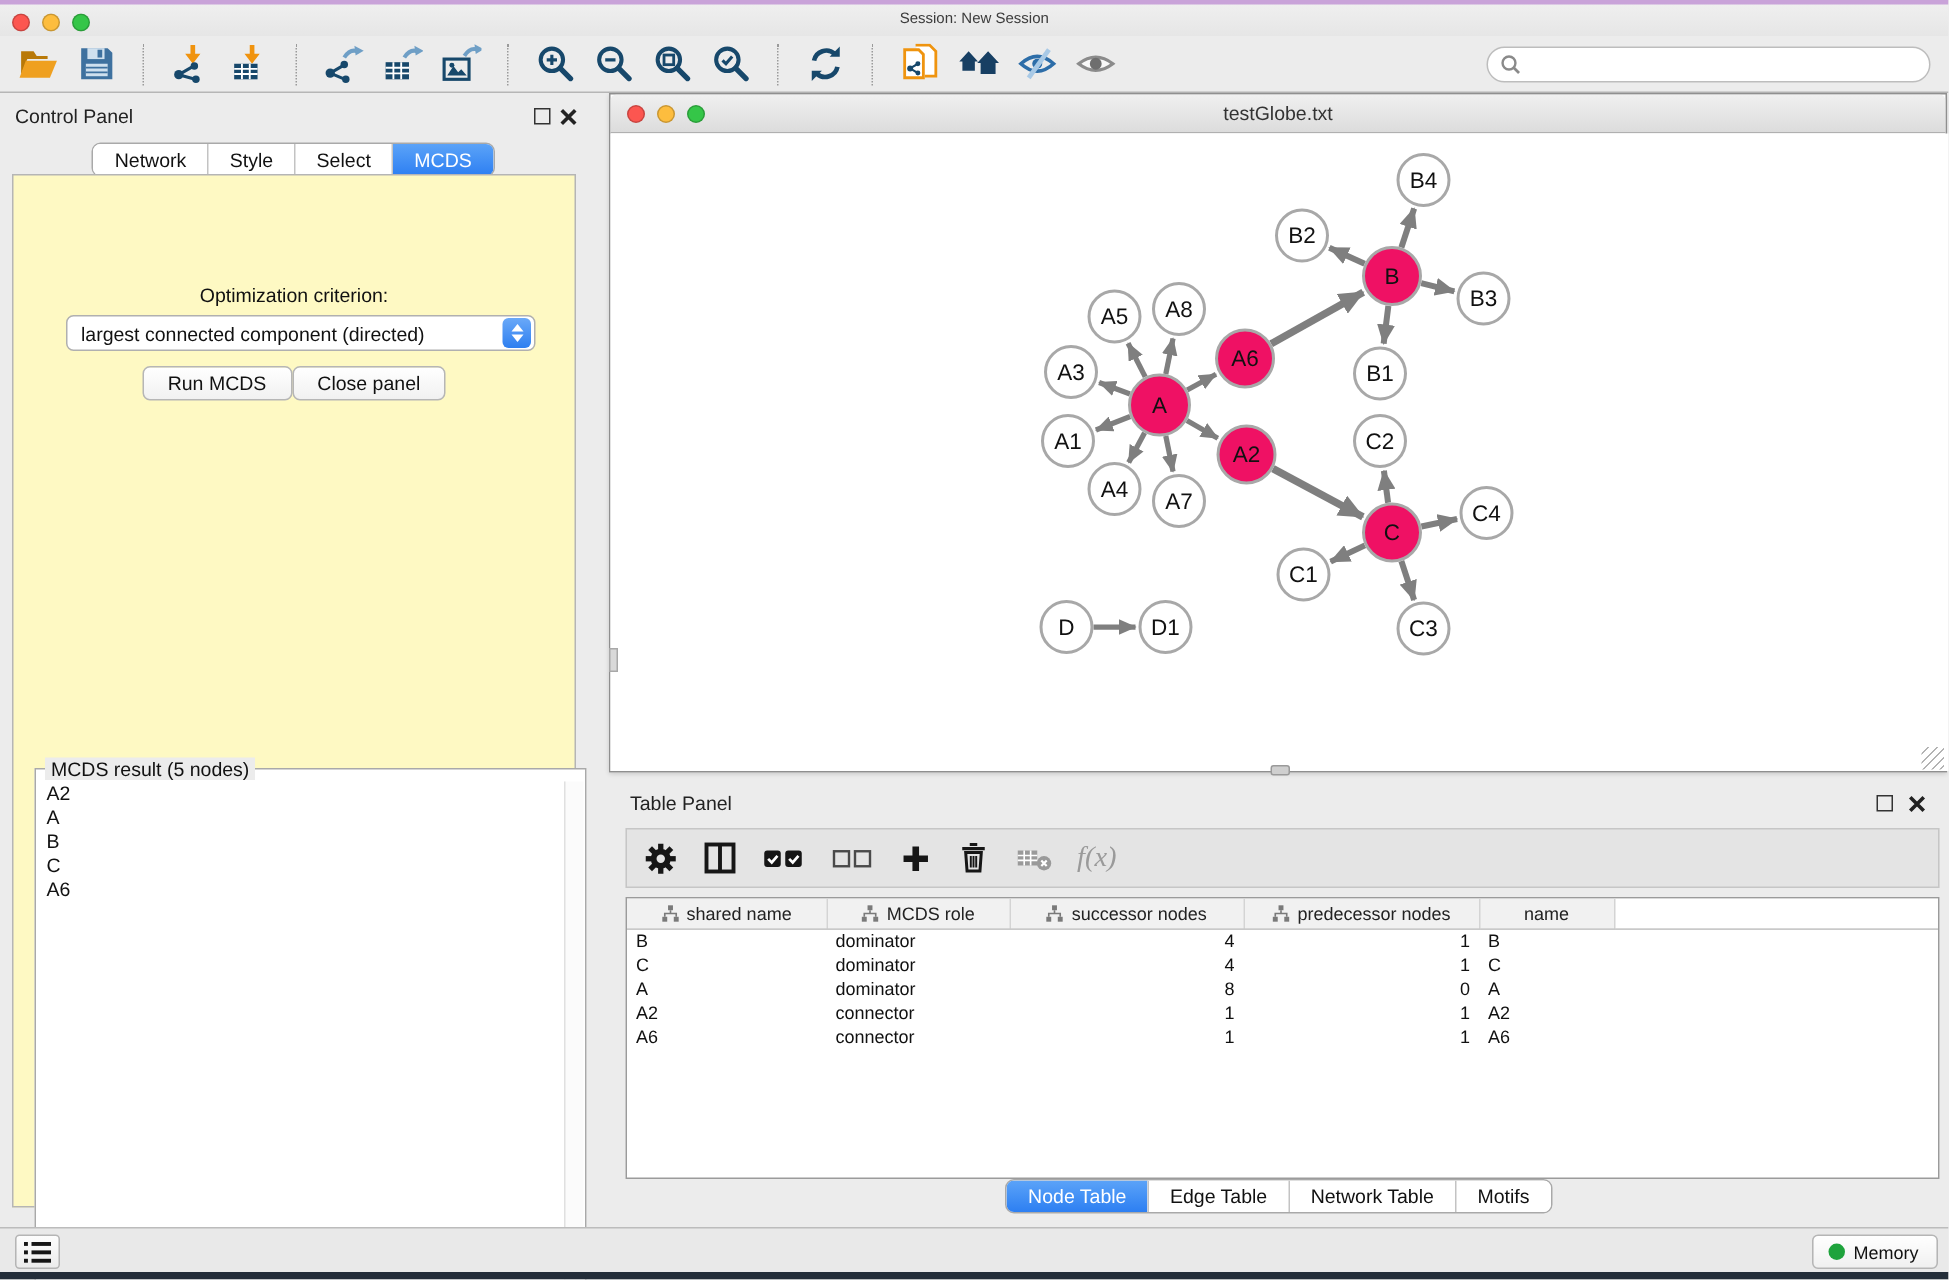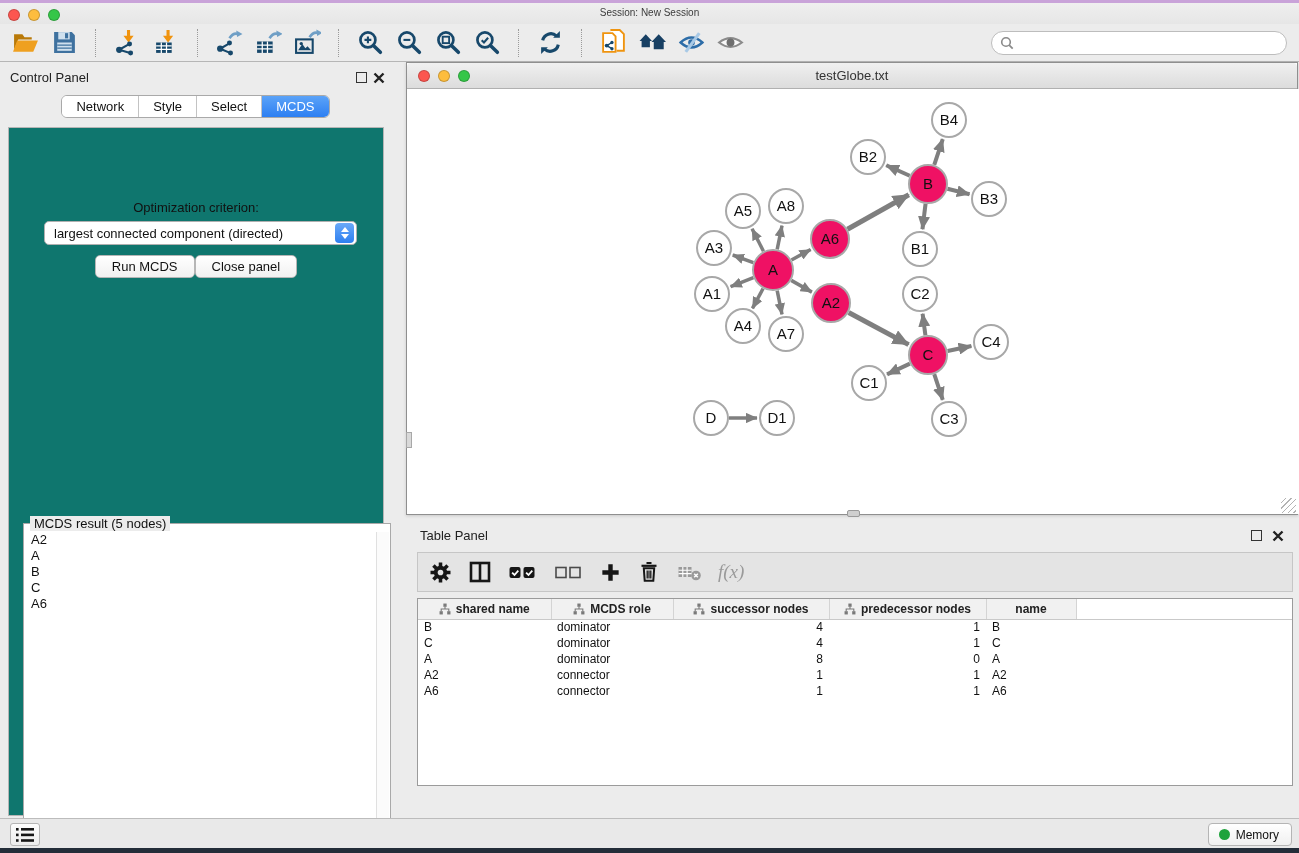--- a/index.html
+++ b/index.html
@@ -35,21 +35,21 @@
   .panel-head { position:absolute; left:0; top:0; width:100%; height:30px; }
   .panel-title { position:absolute; left:10px; top:8px; font-size:13px; color:#222; }
   .float-ic { position:absolute; width:11px; height:11px; border:1.6px solid #333; top:10px; }
   .close-ic { position:absolute; width:12px; height:12px; top:10px; }
   .cp-float { right:24px; } .cp-close { right:6px; }
   .cp-tabs { position:absolute; left:0; top:33px; width:100%; display:flex; justify-content:center; }
   .seg { display:flex; border:1px solid #a9a9a9; border-radius:6px; overflow:hidden; background:#fff; }
   .seg-btn { padding:3px 14px; font-size:13px; color:#111; background:#fff; border-left:1px solid #c3c3c3; white-space:nowrap; }
   .seg-btn:first-child { border-left:none; }
   .seg-btn.active { background:linear-gradient(#5ba3f8,#2d7ff2); color:#fff; }
-  .cp-body { position:absolute; left:8px; top:65px; width:376px; height:689px; border:1px solid #b5b5b5; background:#0f766e; }
+  .cp-body { position:absolute; left:8px; top:54px; width:376px; height:689px; border:1px solid #b5b5b5; background:#fef9c3; }
   .opt-label { position:absolute; left:0; width:100%; top:72px; text-align:center; font-size:13px; color:#111; }
   .criterion { position:absolute; left:35px; top:93px; width:313px; height:24px; background:#fff;
     border:1px solid #b0b0b0; border-radius:5px; display:flex; align-items:center; }
   .criterion .val { flex:1; font-size:13px; color:#111; padding-left:9px; white-space:nowrap; }
   .stepper { width:19px; height:20px; margin-right:2px; border-radius:4px;
     background:linear-gradient(#6aa9f8,#2e7ff0); display:flex; flex-direction:column; align-items:center; justify-content:center; gap:2px; }
   .stepper .up { width:0;height:0;border-left:4px solid transparent;border-right:4px solid transparent;border-bottom:5px solid #fff; }
   .stepper .dn { width:0;height:0;border-left:4px solid transparent;border-right:4px solid transparent;border-top:5px solid #fff; }
   .cp-buttons { position:absolute; left:0; top:127px; width:100%; display:flex; justify-content:center; }
   .btn { padding:3px 16px; font-size:13px; color:#111; background:linear-gradient(#ffffff,#f1f1f1);
@@ -75,21 +75,21 @@
 
   
   .table-panel { position:absolute; left:406px; top:520px; width:893px; height:298px; background:#ececec; }
   .tp-toolbar { position:absolute; left:11px; top:32px; width:876px; height:40px; background:#e4e4e4;
     border:1px solid #c6c6c6; display:flex; align-items:center; padding:0 10px; gap:15px; }
   .tp-btn { height:28px; display:flex; align-items:center; justify-content:center; }
   .fx { font-family:"Liberation Serif","DejaVu Serif",serif; font-style:italic; font-size:19px; color:#9a9a9a; }
   .tbl-wrap { position:absolute; left:11px; top:78px; width:876px; height:188px; background:#fff; border:1px solid #9b9b9b; overflow:hidden; }
   table.node-table { border-collapse:collapse; table-layout:fixed; width:874px; font-size:12px; color:#111; }
   table.node-table th { height:20px; background:#f1f1f1; border-bottom:1px solid #c9c9c9; border-right:1px solid #d4d4d4;
-    font-weight:bold; font-size:12px; color:#222; }
+    font-weight:normal; font-size:12px; color:#222; }
   table.node-table th .hcell { display:flex; align-items:center; justify-content:center; gap:5px; }
   table.node-table th.filler { background:#fff; border-right:none; }
   table.node-table td { height:16px; padding:0 6px; white-space:nowrap; overflow:hidden; }
   td.num { text-align:right; padding-right:14px; }
   td.namecol { padding-left:12px; }
   .tp-tabs { position:absolute; left:0; top:266px; width:100%; display:flex; justify-content:center; }
 
   
   .footer { position:absolute; left:0; top:818px; width:1299px; height:30px; background:#e9e9e9; border-top:1px solid #bcbcbc; }
   .list-btn { position:absolute; left:10px; top:4px; width:30px; height:23px; background:linear-gradient(#fdfdfd,#ececec);
@@ -605,20 +605,28 @@
               <td>A6</td>
               <td>connector</td>
               <td class="num">1</td>
               <td class="num">1</td>
               <td class="namecol">A6</td>
               <td></td>
             </tr>
           </tbody>
         </table>
     </div>
+    <div class="tp-tabs">
+      <div class="seg" id="tp-seg">
+          <div class="seg-btn active">Node Table</div>
+          <div class="seg-btn">Edge Table</div>
+          <div class="seg-btn">Network Table</div>
+          <div class="seg-btn">Motifs</div>
+        </div>
+    </div>
   </div>
 
   <div class="footer">
     <div class="list-btn">
       <svg width="22" height="18" viewBox="0 0 22 18" fill="#161616">
           <rect x="2" y="2" width="2.6" height="2.6"></rect>
           <rect x="2" y="7.6" width="2.6" height="2.6"></rect>
           <rect x="2" y="13.2" width="2.6" height="2.6"></rect>
           <rect x="7" y="2" width="13" height="2.6"></rect>
           <rect x="7" y="7.6" width="13" height="2.6"></rect>

